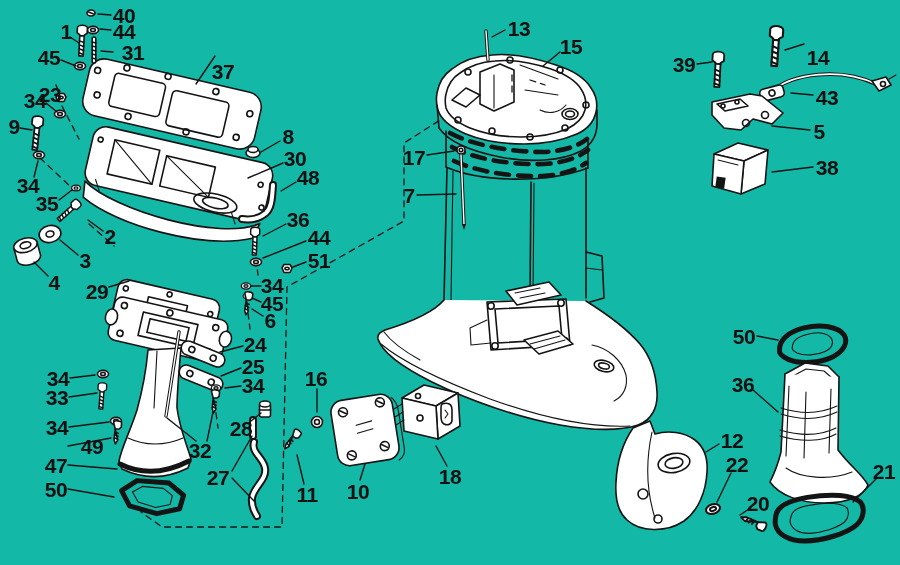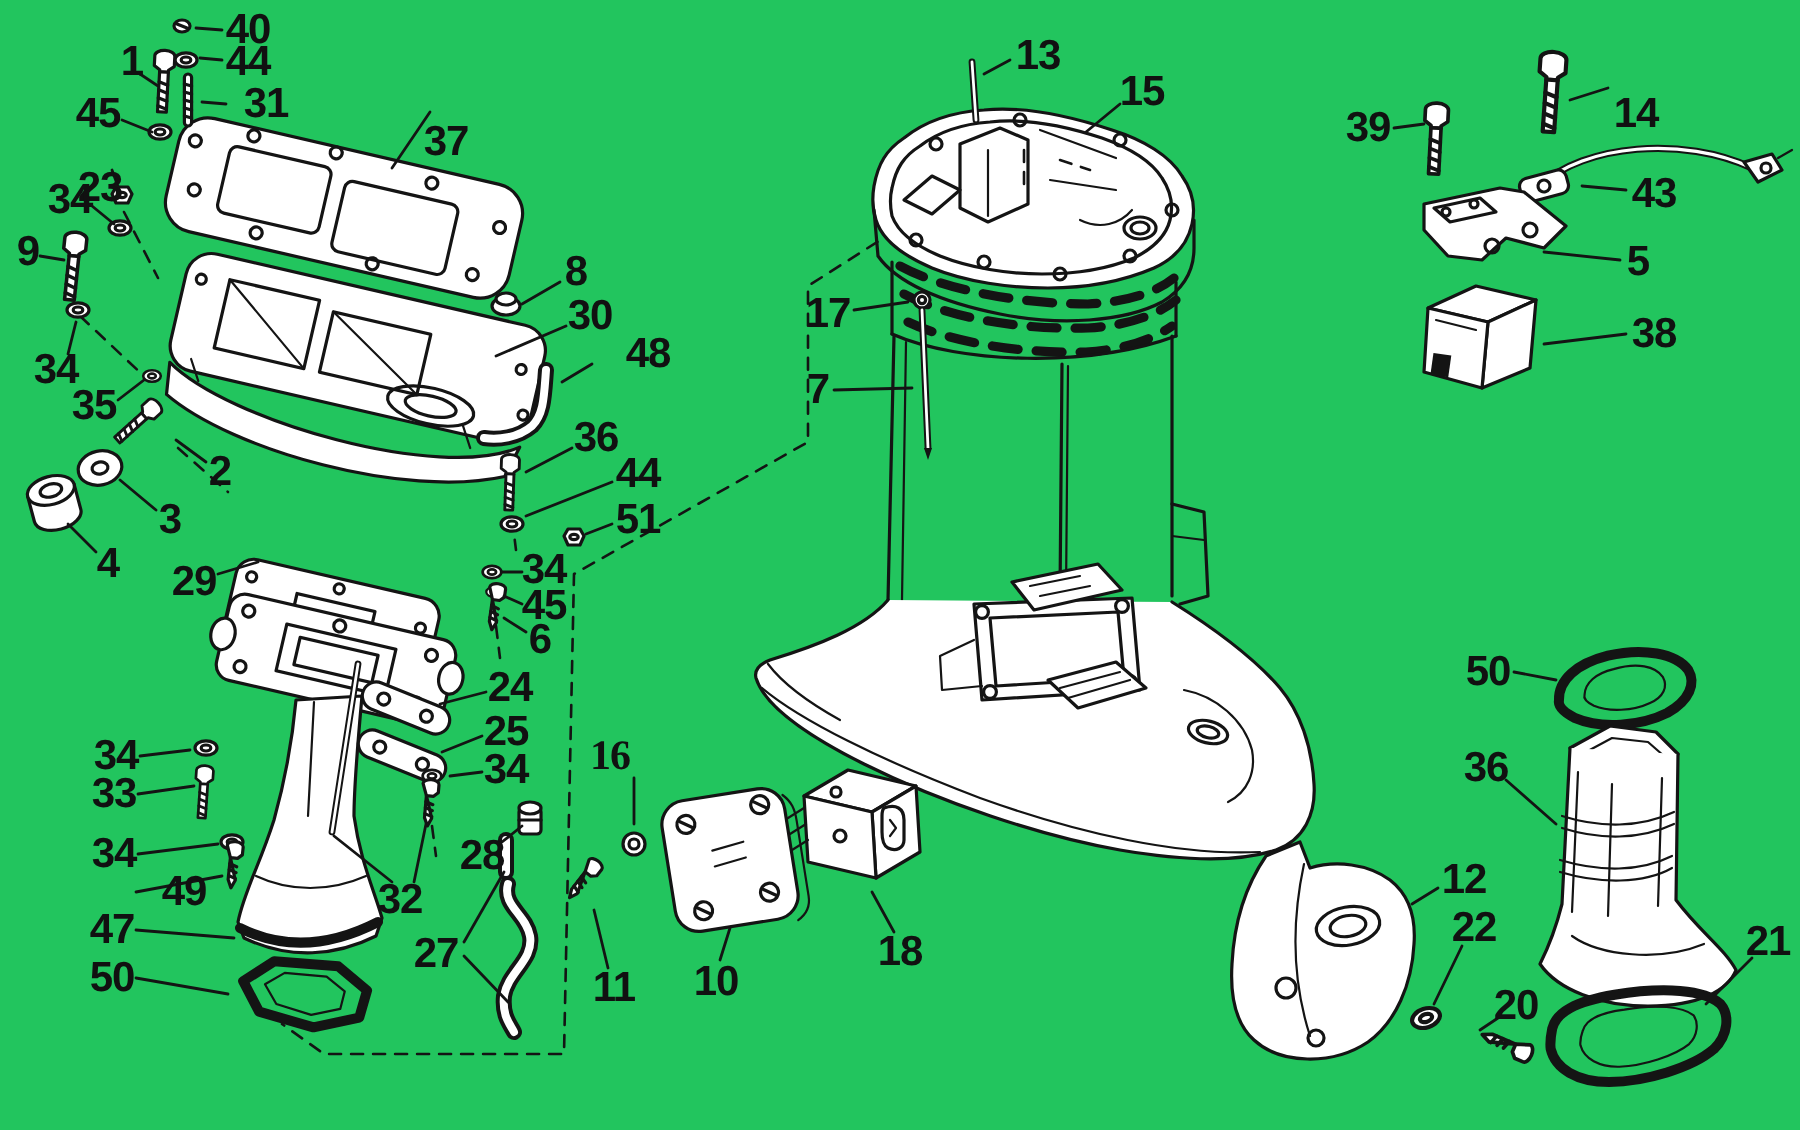--- a/index.html
+++ b/index.html
@@ -1,16 +1,16 @@
 <!DOCTYPE html>
 <html><head>
 <meta charset="utf-8">
 <style>
   html,body{margin:0;padding:0;background:#fff;}
-  #stage{position:relative;width:900px;height:565px;background:#22c55e;overflow:hidden;
+  #stage{position:relative;width:900px;height:565px;background:#14b8a6;overflow:hidden;
          font-family:"Liberation Sans",sans-serif;}
   #art{position:absolute;left:0;top:0;}
   
   #art path,#art rect,#art ellipse,#art circle,#art line,#art polyline{
     stroke:#141414;fill:none;stroke-width:1.6;stroke-linejoin:round;stroke-linecap:round;}
   #art .fill{fill:#fff;}
   #art .solid{fill:#141414;stroke:none;}
   #art .thin{stroke-width:1.1;}
   #art .med{stroke-width:2.2;}
   #art .thick{stroke-width:5;}
@@ -458,21 +458,21 @@
       <div class="callout" style="left: 124px; top: 31px;">44</div>
       <div class="callout" style="left: 66px; top: 31px;">1</div>
       <div class="callout" style="left: 133px; top: 52px;">31</div>
       <div class="callout" style="left: 49px; top: 57px;">45</div>
       <div class="callout" style="left: 50px; top: 94px;">23</div>
       <div class="callout" style="left: 35px; top: 100px;">34</div>
       <div class="callout" style="left: 14px; top: 126px;">9</div>
       <div class="callout" style="left: 223px; top: 35px; margin-top: 36px;">37</div>
       <div class="callout" style="left: 288px; top: 136px;">8</div>
       <div class="callout" style="left: 295px; top: 158px;">30</div>
-      <div class="callout" style="left: 308px; top: 177px; margin-left: 16px;">48</div>
+      <div class="callout" style="left: 308px; top: 177px;">48</div>
       <div class="callout" style="left: 28px; top: 185px;">34</div>
       <div class="callout" style="left: 47px; top: 203px;">35</div>
       <div class="callout" style="left: 110px; top: 236px;">2</div>
       <div class="callout" style="left: 85px; top: 260px;">3</div>
       <div class="callout" style="left: 54px; top: 282px;">4</div>
       <div class="callout" style="left: 97px; top: 291px;">29</div>
       <div class="callout" style="left: 298px; top: 219px;">36</div>
       <div class="callout" style="left: 319px; top: 237px;">44</div>
       <div class="callout" style="left: 319px; top: 260px;">51</div>
       <div class="callout" style="left: 272px; top: 285px;">34</div>
@@ -482,21 +482,21 @@
       <div class="callout" style="left: 253px; top: 366px;">25</div>
       <div class="callout" style="left: 253px; top: 385px;">34</div>
       <div class="callout" style="left: 58px; top: 378px;">34</div>
       <div class="callout" style="left: 57px; top: 397px;">33</div>
       <div class="callout" style="left: 57px; top: 427px;">34</div>
       <div class="callout" style="left: 56px; top: 446px; margin-left: 36px;">49</div>
       <div class="callout" style="left: 56px; top: 465px;">47</div>
       <div class="callout" style="left: 56px; top: 489px;">50</div>
       <div class="callout" style="left: 200px; top: 450px;">32</div>
       <div class="callout" style="left: 241px; top: 428px;">28</div>
-      <div class="callout" style="left: 305px; top: 378px; font-family: Liberation Serif, serif;">16</div>
+      <div class="callout" style="left: 316px; top: 378px;">16</div>
       <div class="callout" style="left: 218px; top: 477px;">27</div>
       <div class="callout" style="left: 307px; top: 494px;">11</div>
       <div class="callout" style="left: 358px; top: 491px;">10</div>
       <div class="callout" style="left: 450px; top: 476px;">18</div>
       <div class="callout" style="left: 519px; top: 28px;">13</div>
       <div class="callout" style="left: 571px; top: 46px;">15</div>
       <div class="callout" style="left: 414px; top: 157px;">17</div>
       <div class="callout" style="left: 409px; top: 195px;">7</div>
       <div class="callout" style="left: 684px; top: 64px;">39</div>
       <div class="callout" style="left: 818px; top: 41px; margin-top: 16px;">14</div>

